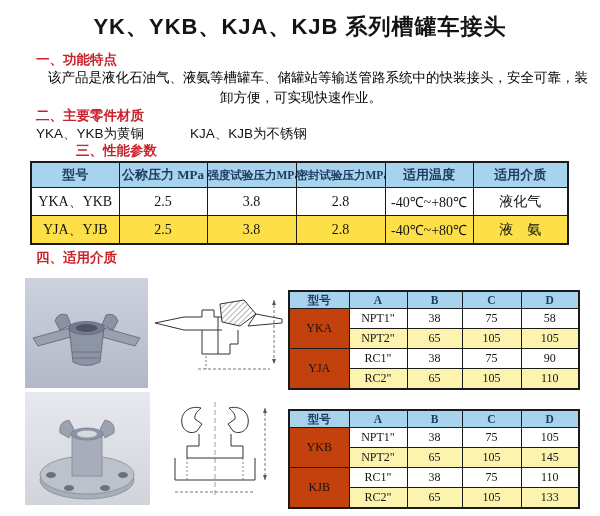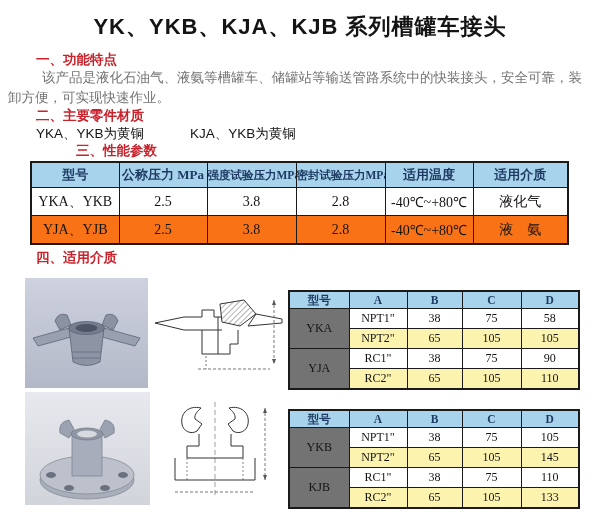--- a/index.html
+++ b/index.html
@@ -9,59 +9,59 @@
   }
   .title {
     position:absolute; top:12px; left:0; width:100%; text-align:center;
     font-size:22px; font-weight:bold; color:#141414; letter-spacing:1px;
   }
   .sec-heading {
     position:absolute; left:36px; color:#c8232c; font-weight:bold; font-size:13.5px;
   }
   .para {
     position:absolute; left:8px; top:68px; width:586px;
-    font-size:13.5px; line-height:20px; text-indent:34px; color:#737373;
+    font-size:13.5px; line-height:20px; text-indent:34px; color:#000000;text-align:center;
   }
   .materials { position:absolute; left:36px; top:125px; font-size:13.5px; color:#141414; }
   .materials .right { margin-left:46px; }
 
   table { border-collapse:collapse; table-layout:fixed; }
   td, th { padding:0; text-align:center; vertical-align:middle; overflow:hidden; white-space:nowrap; }
 
   .perf { position:absolute; left:30px; top:161px; width:537px; border:2px solid #1a1a1a; }
   .perf th, .perf td { border:1px solid #1a1a1a; font-family:"Liberation Serif", serif; }
   .perf th { background:#a8d3ec; color:#1f3b63; height:24px; font-size:13px; font-weight:bold; }
   .perf th.small { font-size:11.5px; }
   .perf td { height:27px; font-size:14px; color:#141414; }
-  tr.yellow td { background:#f97316; }
+  tr.yellow td { background:#fde047; }
 
   .dim-label { position:absolute; font-size:11.5px; color:#141414; font-family:"Liberation Serif", serif;margin-top:24px; }
   .dim { position:absolute; width:290px; border:2px solid #1a1a1a; }
   .dim th, .dim td { border:1px solid #1a1a1a; font-family:"Liberation Serif", serif; }
   .dim th { background:#a8d3ec; color:#1f3b63; height:16px; font-size:11.5px; font-weight:bold; }
   .dim td { height:19px; font-size:12px; color:#141414; background:#ffffff; }
   .dim tr.yellow td { background:#fbf3ae; }
-  .dim td.model { background:#737373; }
+  .dim td.model { background:#c2410c; }
 
   .fig { position:absolute; }
   .fig svg { display:block; }
 </style>
 </head>
 <body>
 
 <div class="page">
 
   <div class="title">YK、YKB、KJA、KJB 系列槽罐车接头</div>
 
   <div class="sec-heading" style="top:51px;">一、功能特点</div>
   <div class="para">该产品是液化石油气、液氨等槽罐车、储罐站等输送管路系统中的快装接头，安全可靠，装卸方便，可实现快速作业。</div>
 
   <div class="sec-heading" style="top:107px;">二、主要零件材质</div>
   <div class="materials">
-    <span>YKA、YKB为黄铜</span><span class="right">KJA、YKB为黄铜</span>
+    <span>YKA、YKB为黄铜</span><span class="right">KJA、KJB为不锈钢</span>
   </div>
 
   <div class="sec-heading" style="top:142px;margin-left:40px;">三、性能参数</div>
 
   <table class="perf">
     <colgroup>
         <col style="width:88px">
         <col style="width:88px">
         <col style="width:89px">
         <col style="width:89px">

